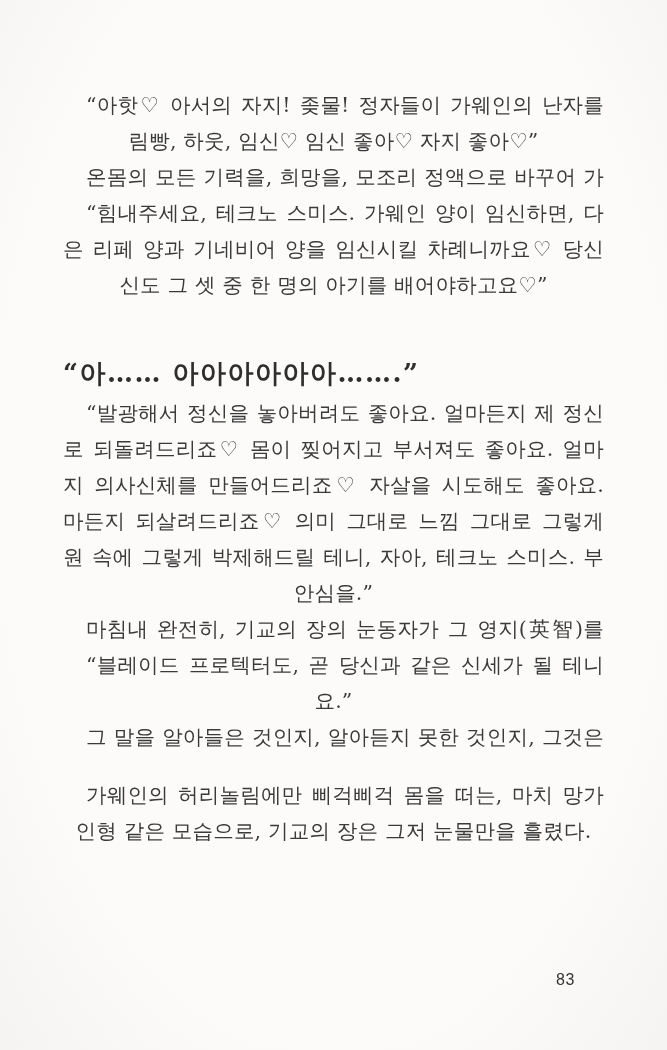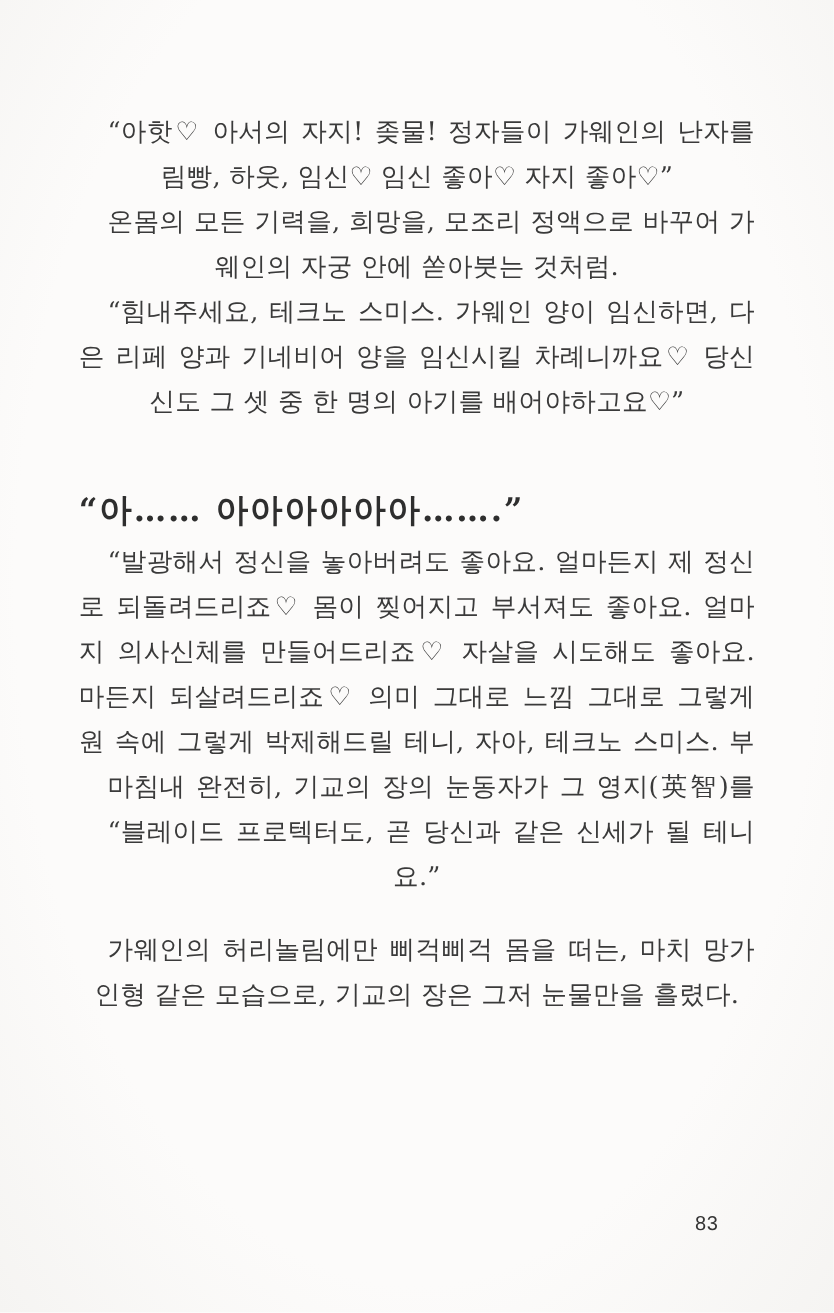--- a/index.html
+++ b/index.html
@@ -62,30 +62,31 @@
   }
 </style>
 </head>
 <body>
 
 <div class="page">
   <div class="text-block">
       <div class="line just ind">“아핫♡ 아서의 자지! 좆물! 정자들이 가웨인의 난자를 돌</div>
       <div class="line">림빵, 하웃, 임신♡ 임신 좋아♡ 자지 좋아♡”</div>
       <div class="line just ind">온몸의 모든 기력을, 희망을, 모조리 정액으로 바꾸어 가</div>
-      <div class="line">웨인의 자궁 안에 쏟아붓는 것처럼.</div>
       <div class="line just ind">“힘내주세요, 테크노 스미스. 가웨인 양이 임신하면, 다음</div>
       <div class="line just">은 리페 양과 기네비어 양을 임신시킬 차례니까요♡ 당신 자</div>
       <div class="line">신도 그 셋 중 한 명의 아기를 배어야하고요♡”</div>
       <div class="heading">“아…… 아아아아아아…….”</div>
       <div class="line just ind">“발광해서 정신을 놓아버려도 좋아요. 얼마든지 제 정신으</div>
       <div class="line just">로 되돌려드리죠♡ 몸이 찢어지고 부서져도 좋아요. 얼마든</div>
       <div class="line just">지 의사신체를 만들어드리죠♡ 자살을 시도해도 좋아요. 얼</div>
       <div class="line just">마든지 되살려드리죠♡ 의미 그대로 느낌 그대로 그렇게 영</div>
       <div class="line just">원 속에 그렇게 박제해드릴 테니, 자아, 테크노 스미스. 부디</div>
+      <div class="line">안심을.”</div>
       <div class="line just ind">마침내 완전히, 기교의 장의 눈동자가 그 영지(英智)를 완</div>
       <div class="line just ind">“블레이드 프로텍터도, 곧 당신과 같은 신세가 될 테니까</div>
       <div class="line">요.”</div>
+      <div class="line just ind">그 말을 알아들은 것인지, 알아듣지 못한 것인지, 그것은</div>
       <div class="line just ind" style="margin-top: 22px;">가웨인의 허리놀림에만 삐걱삐걱 몸을 떠는, 마치 망가진</div>
       <div class="line">인형 같은 모습으로, 기교의 장은 그저 눈물만을 흘렸다.</div>
     </div>
   <div class="page-number">83</div>
 </div>
 
 </body></html>

